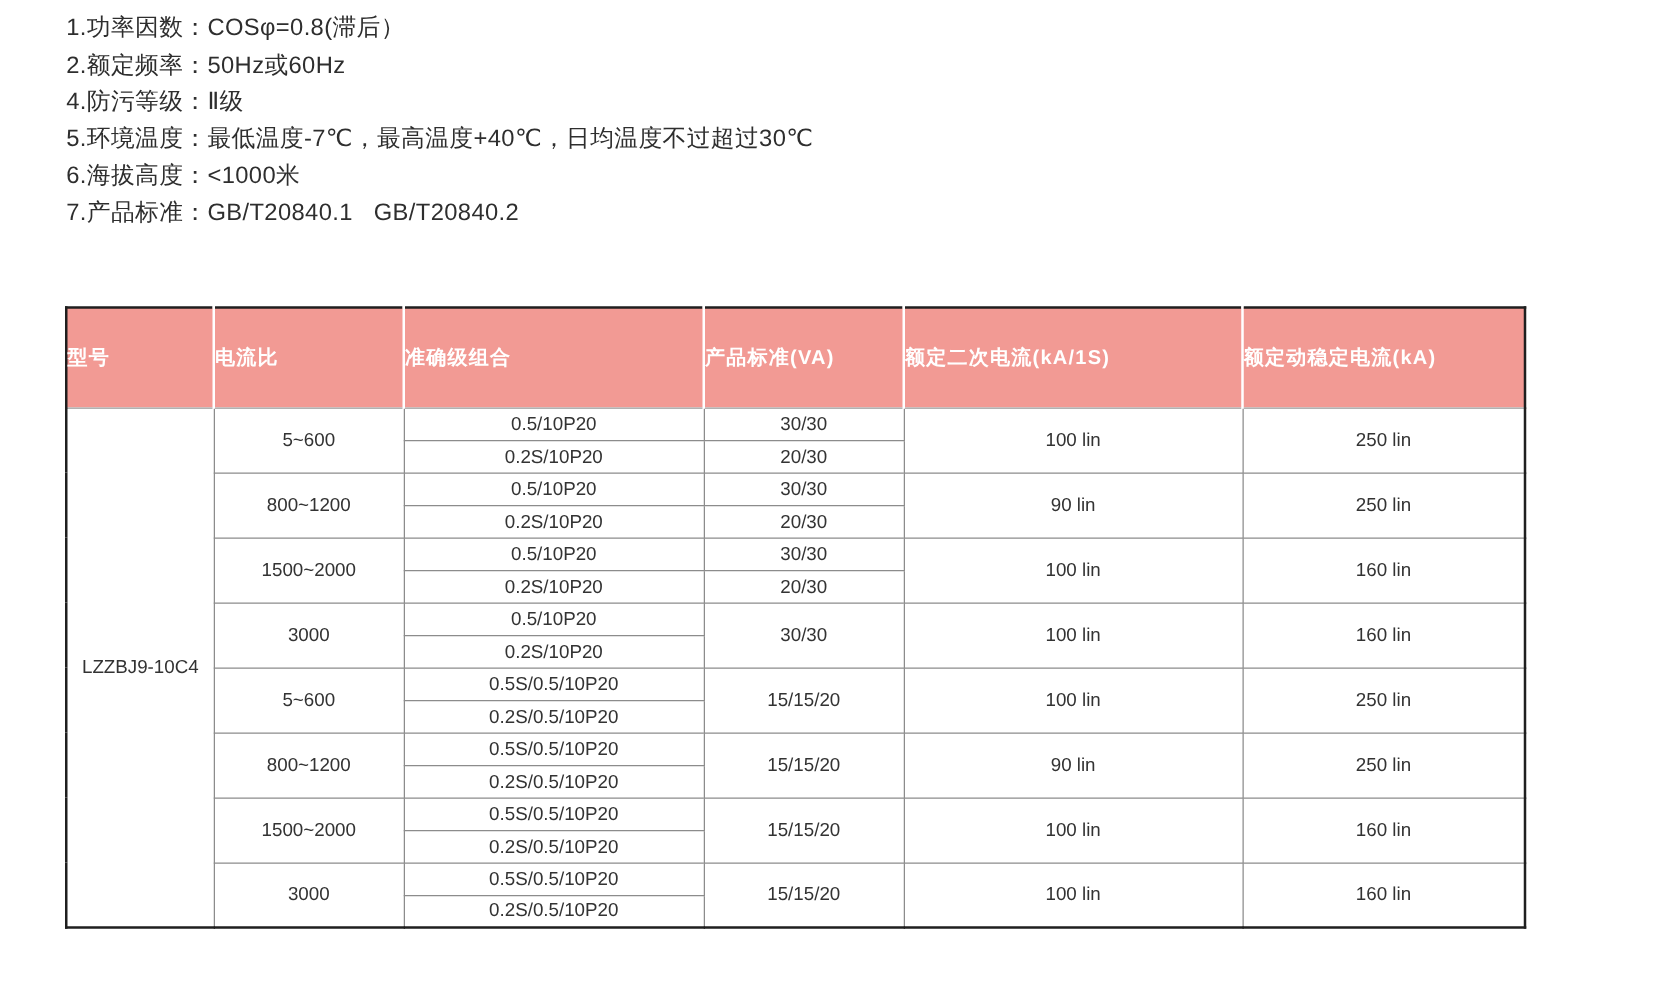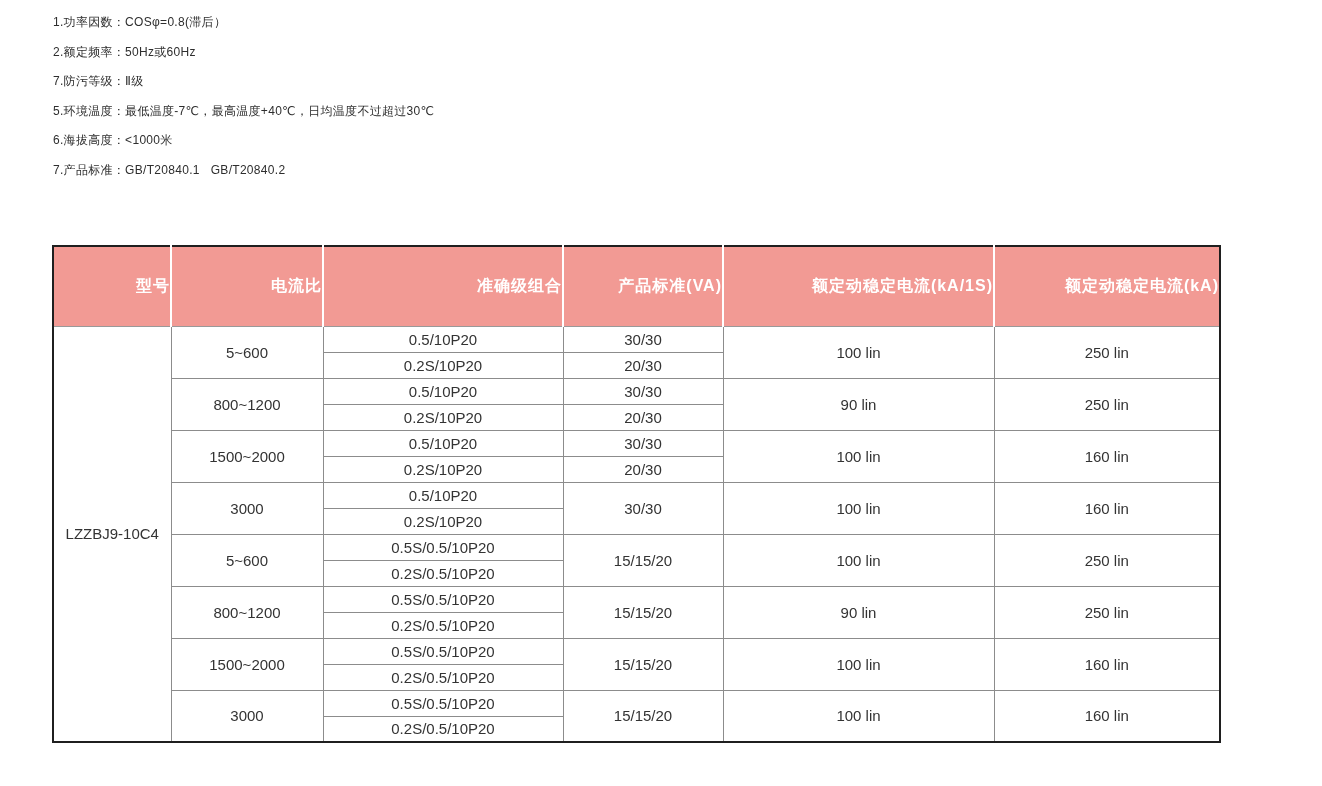--- a/index.html
+++ b/index.html
@@ -9,42 +9,42 @@
     font-family: "Liberation Sans", "DejaVu Sans", sans-serif;
     color: #2e2e2e;
     overflow: hidden;
   }
   .page { position: relative; width: 1322px; height: 786px; }
 
   
   .notes {
     position: absolute;
     left: 53px; top: 8px;
-    font-size: 12px;
+    font-size: 19px;
     line-height: 29.5px;
     color: #2e2e2e;
     letter-spacing: 0.3px;
   }
   .note-line { white-space: pre; }
 
   
   .spec-table-wrap { position: absolute; left: 52px; top: 245px; }
   table.spec {
     border-collapse: collapse;
     table-layout: fixed;
     width: 1167px;
     border: 2px solid #1f1f1f;
   }
   table.spec thead th {
     height: 80px;
     background: #F29A94;
     color: #ffffff;
     font-size: 16px;
     font-weight: bold;
-    text-align: right;
+    text-align: left;
     vertical-align: middle;
     border-right: 2px solid #ffffff;
     border-bottom: 1px solid #999999;
     letter-spacing: 1px;
   }
   table.spec thead th:last-child { border-right: none; }
   table.spec tbody td {
     height: 26px;
     border: 1px solid #8c8c8c;
     text-align: center;
@@ -56,21 +56,21 @@
   }
 </style>
 </head>
 <body>
 
 <div class="page">
 
   <div class="notes">
     <div class="note-line">1.功率因数：COSφ=0.8(滞后）</div>
     <div class="note-line">2.额定频率：50Hz或60Hz</div>
-    <div class="note-line">7.防污等级：Ⅱ级</div>
+    <div class="note-line">4.防污等级：Ⅱ级</div>
     <div class="note-line">5.环境温度：最低温度-7℃，最高温度+40℃，日均温度不过超过30℃</div>
     <div class="note-line">6.海拔高度：&lt;1000米</div>
     <div class="note-line">7.产品标准：GB/T20840.1   GB/T20840.2</div>
   </div>
 
   <div class="spec-table-wrap">
     <table class="spec">
       <colgroup>
         <col style="width:118px">
         <col style="width:152px">
@@ -78,21 +78,21 @@
         <col style="width:160px">
         <col style="width:271px">
         <col style="width:226px">
       </colgroup>
       <thead>
         <tr>
           <th>型号</th>
           <th>电流比</th>
           <th>准确级组合</th>
           <th>产品标准(VA)</th>
-          <th>额定动稳定电流(kA/1S)</th>
+          <th>额定二次电流(kA/1S)</th>
           <th>额定动稳定电流(kA)</th>
         </tr>
       </thead>
       <tbody>
 
         <tr>
           <td rowspan="16">LZZBJ9-10C4</td>
           <td rowspan="2">5~600</td>
           <td>0.5/10P20</td>
           <td>30/30</td>

